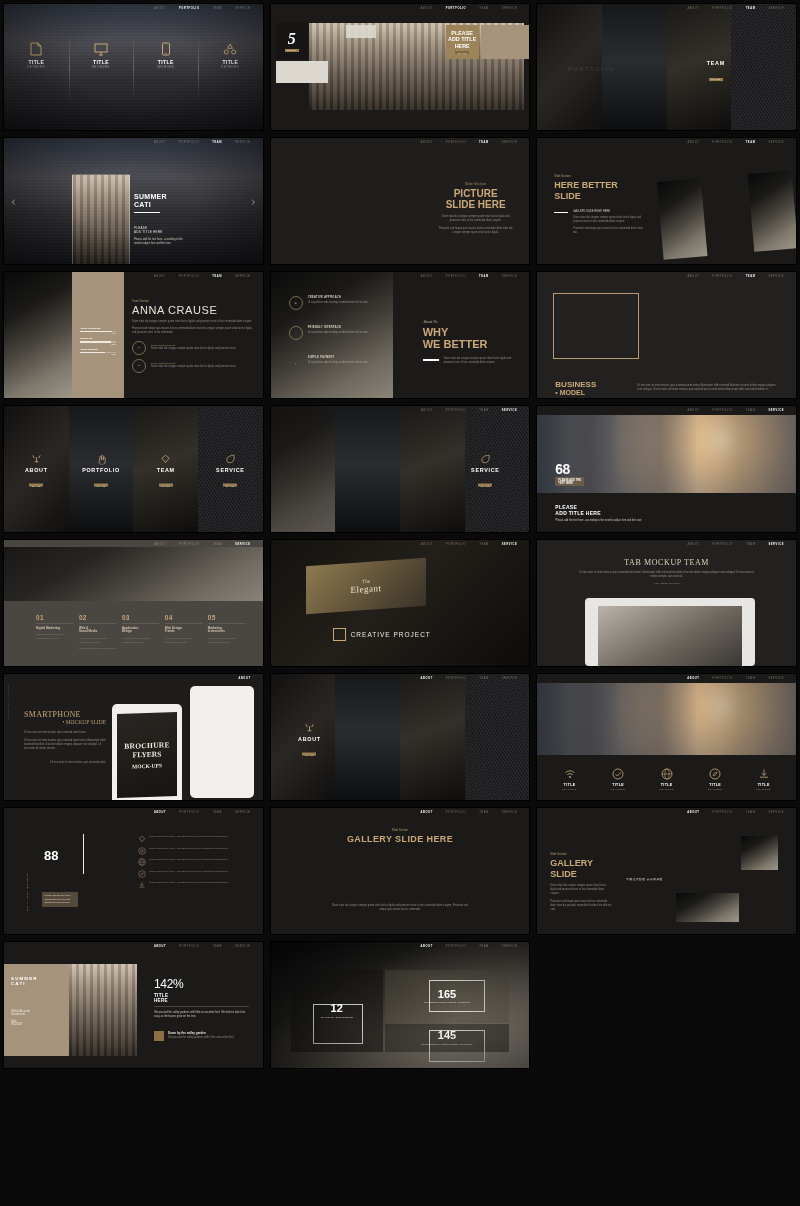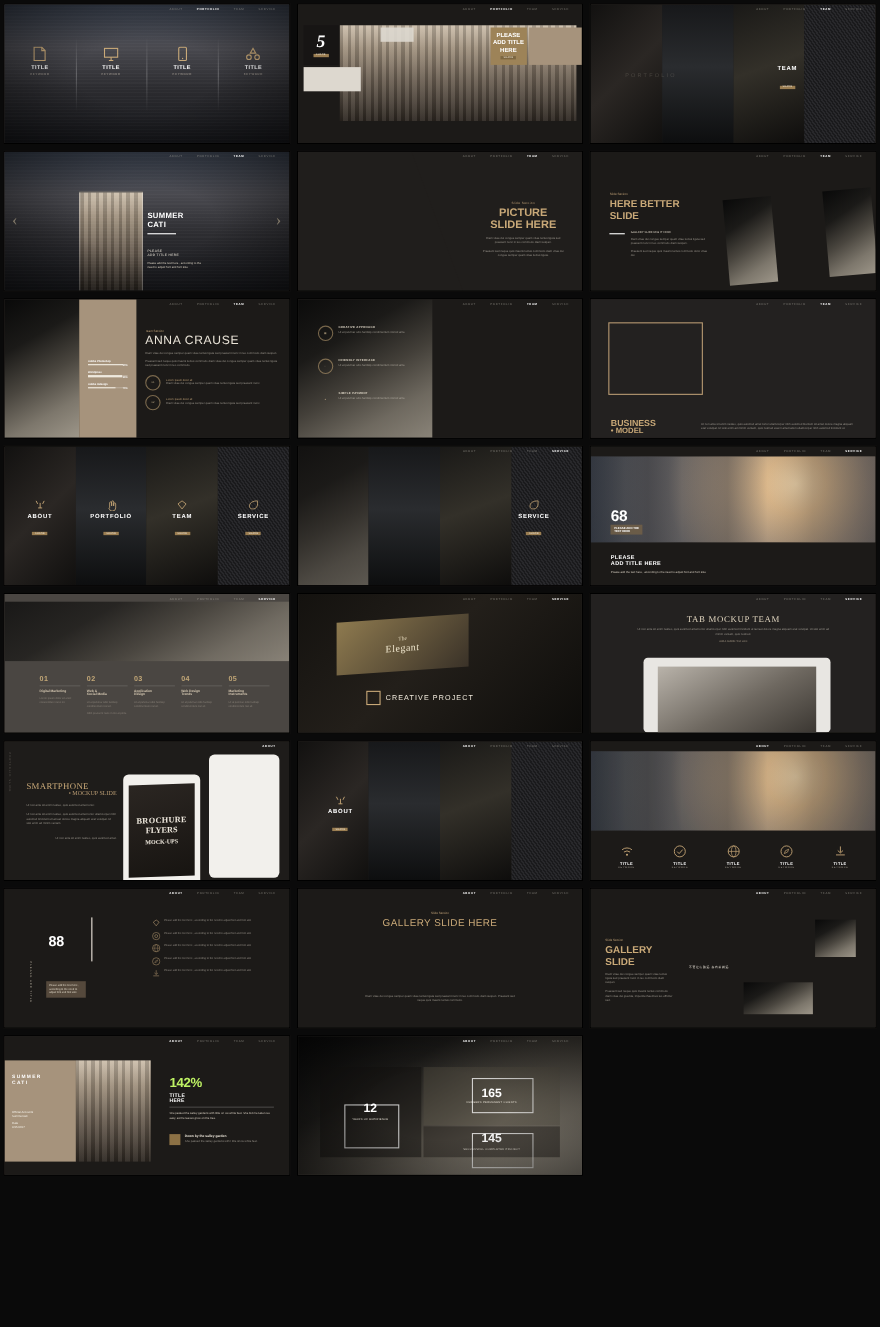--- a/index.html
+++ b/index.html
@@ -166,21 +166,21 @@
 
   
   .phone { position:absolute; background:#f2f0ec; border-radius:5px; }
   .phscr { position:absolute; background:linear-gradient(165deg,#2b2622,#171411); }
   .vtext { position:absolute; writing-mode:vertical-rl; font-size:2.4px;
            letter-spacing:1px; color:rgba(180,172,160,.4); }
   .ig-row { display:flex; gap:3px; align-items:flex-start; margin-bottom:3.5px; }
   .ig-row .tx { font-size:2.4px; color:rgba(200,192,180,.62); line-height:1.5; }
 
   
-  .pct { font-size:12px; font-weight:bold; color:#bef264; letter-spacing:-.3px;}
+  .pct { font-size:12px; font-weight:normal; color:#ffffff; letter-spacing:-.3px;}
 
   
   .statbox { position:absolute; display:flex; flex-direction:column;
              align-items:center; justify-content:center; }
   .statbox .n { font-size:11px; font-weight:bold; color:#fff; line-height:1; }
   .statbox .c { font-size:2.4px; color:#e4ded3; letter-spacing:.3px; margin-top:1.5px;}
   .statframe { position:absolute; border:.8px solid rgba(255,255,255,.75); }
 </style>
 </head>
 <body>
@@ -428,20 +428,29 @@
           </div>
         </div>
         <div style="display:flex;gap:5px;align-items:flex-start;margin-top:16px">
           <div class="circ" style="flex:none;border-color:transparent">◂</div>
           <div>
             <div style="font-size:2.6px;color:#ded6c6;font-weight:bold;letter-spacing:.3px">SIMPLE PAYMENT</div>
             <div class="bodytxt" style="margin-top:2px">Ut at pulvinar odio facilisip condimentum nisl sit ante.</div>
           </div>
         </div>
       </div>
+      <div style="position:absolute;left:152px;top:47px;right:10px">
+        <div style="font-family:'Liberation Serif',serif;font-style:italic;font-size:4px;color:#cdbfa4">About Us</div>
+        <div class="gold" style="font-size:11px;font-weight:bold;line-height:1.1;margin-top:2px">WHY</div>
+        <div class="gold" style="font-size:11px;font-weight:bold;line-height:1.1">WE BETTER</div>
+        <div style="display:flex;gap:5px;margin-top:7px;align-items:flex-start">
+          <div class="line" style="width:16px;margin-top:2px;background:#fff;flex:none;height:1.4px"></div>
+          <div class="bodytxt">Diam vitae dui congue semper quam vitae luctus ligula sed praesent nunc in leo commodo diam suspen.</div>
+        </div>
+      </div>
     </div>
   </div>
 
   <div class="slide">
     <div class="inner" style="background:#232120">
       <div class="ph sepia" style="left:85px;top:9px;right:0;height:90px"></div>
       <div class="nav">
         <span>ABOUT</span>
         <span>PORTFOLIO</span>
         <span class="on">TEAM</span>
@@ -801,21 +810,21 @@
   <div class="slide">
     <div class="inner dark">
       <div class="nav">
         <span class="on">ABOUT</span>
         <span>PORTFOLIO</span>
         <span>TEAM</span>
         <span>SERVICE</span>
       </div>
       <div style="position:absolute;left:0;right:0;top:20px;text-align:center">
         <div style="font-size:2.8px;color:#b79a72">Slide Section</div>
-        <div class="gold" style="font-size:9px;font-weight:normal;letter-spacing:.4px;margin-top:2px">GALLERY SLIDE HERE</div>
+        <div class="gold" style="font-size:9px;font-weight:bold;letter-spacing:.4px;margin-top:2px">GALLERY SLIDE HERE</div>
       </div>
       <div style="position:absolute;left:30px;right:30px;top:47px;height:42px;display:flex;gap:2px">
         <div class="ph sepia" style="position:relative;flex:1"></div>
         <div class="ph mount" style="position:relative;flex:1"></div>
         <div class="ph sepia" style="position:relative;flex:1"></div>
       </div>
       <div class="bodytxt" style="position:absolute;left:58px;right:58px;top:96px;text-align:center">Diam vitae dui congue semper quam vitae luctus ligula sed praesent nunc in leo commodo diam suspen. Praesent sed neque quis mauris luctus commodo.</div>
     </div>
   </div>
 

